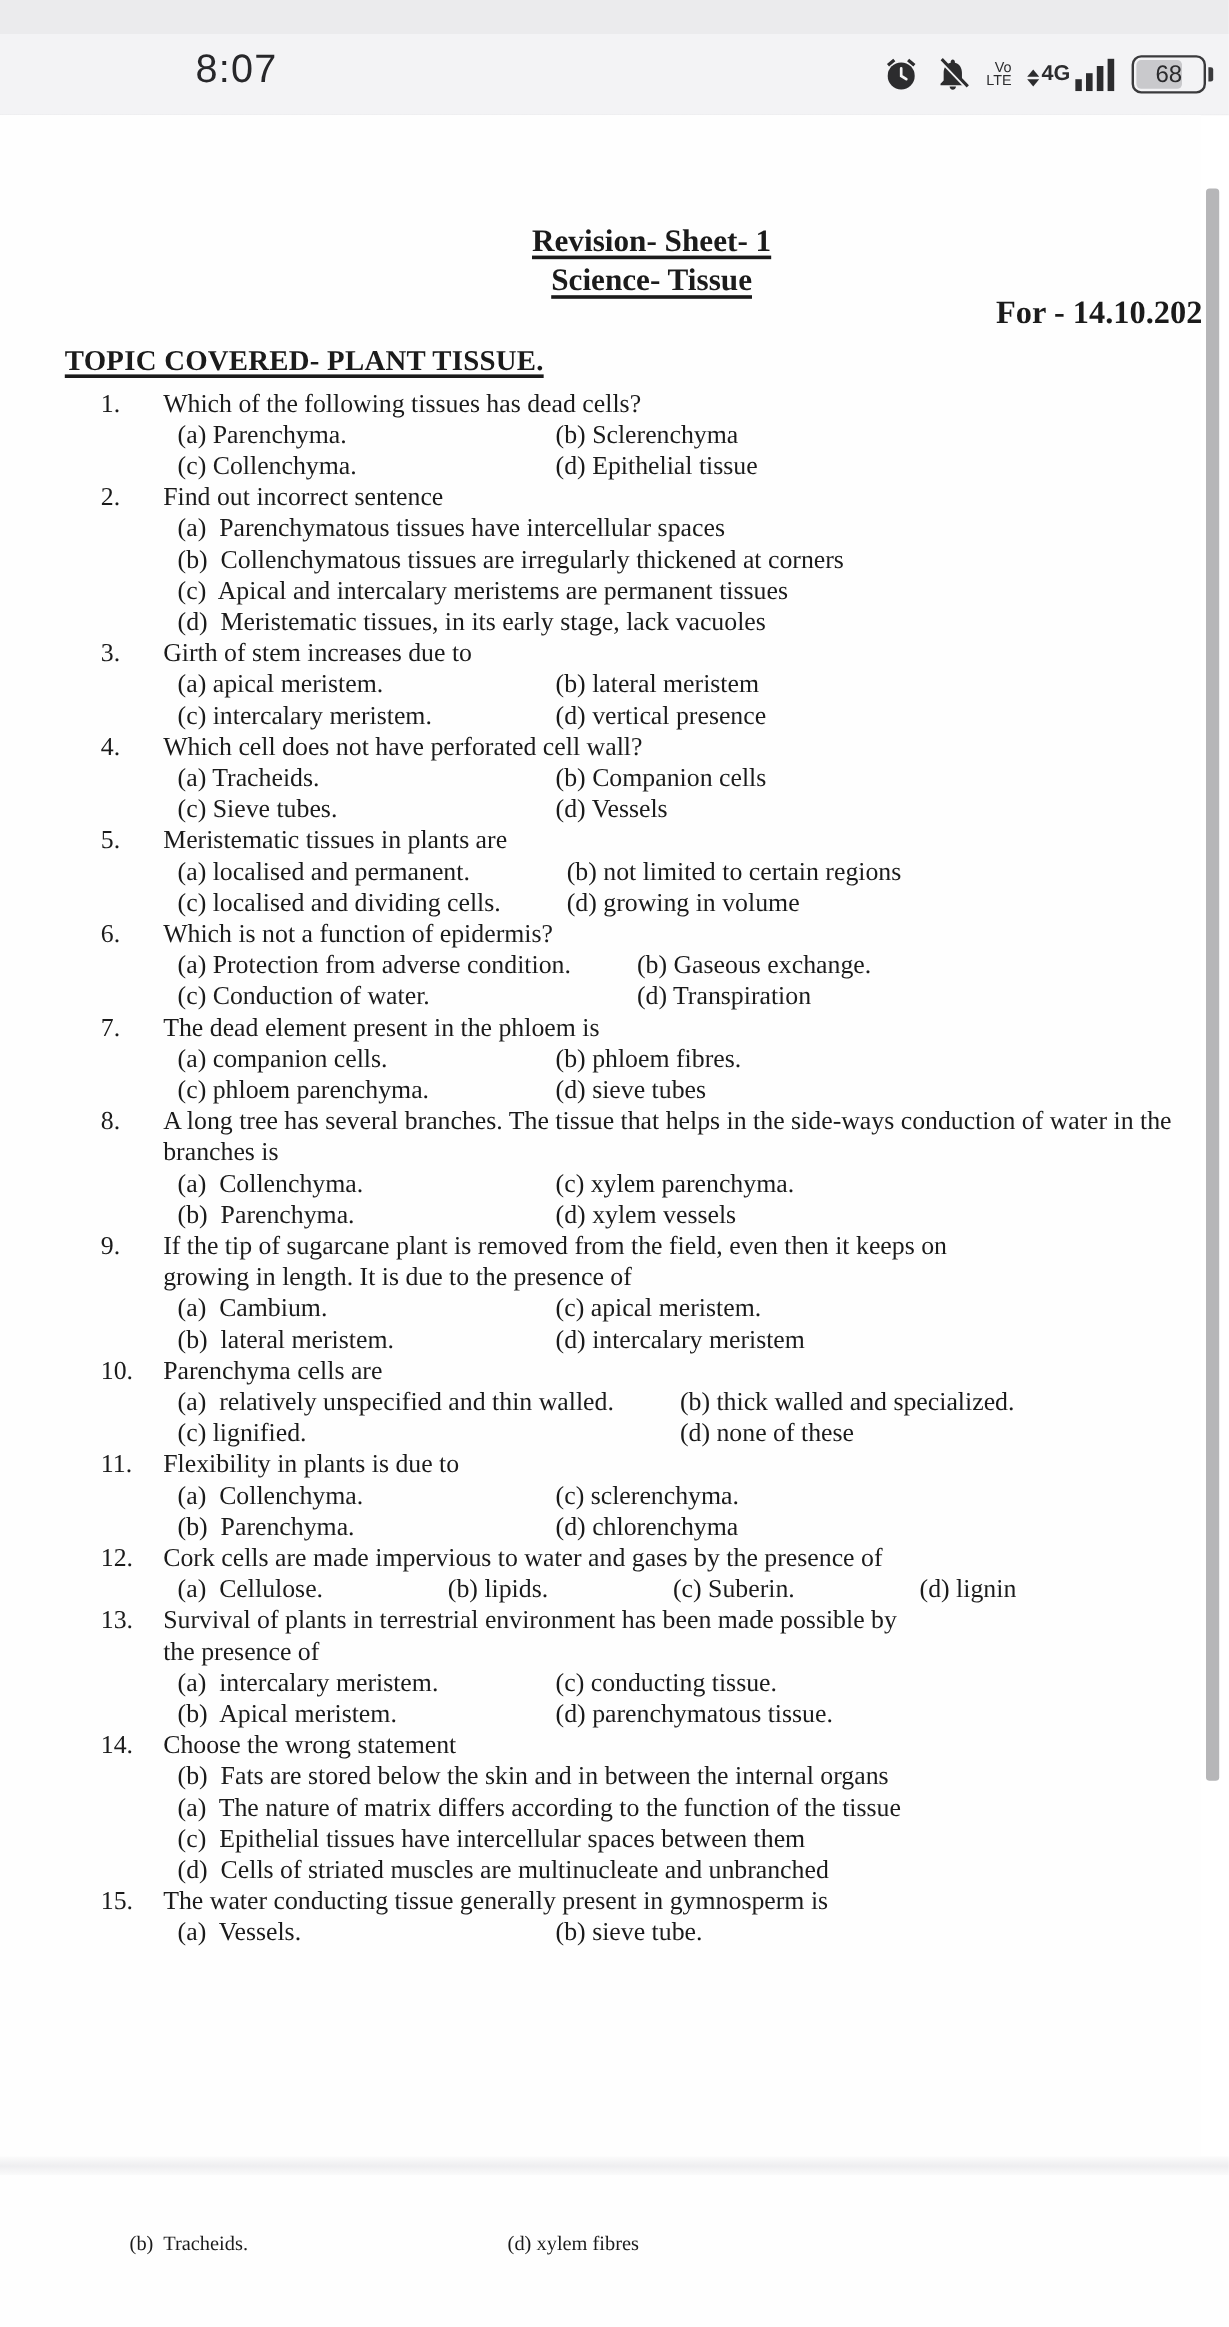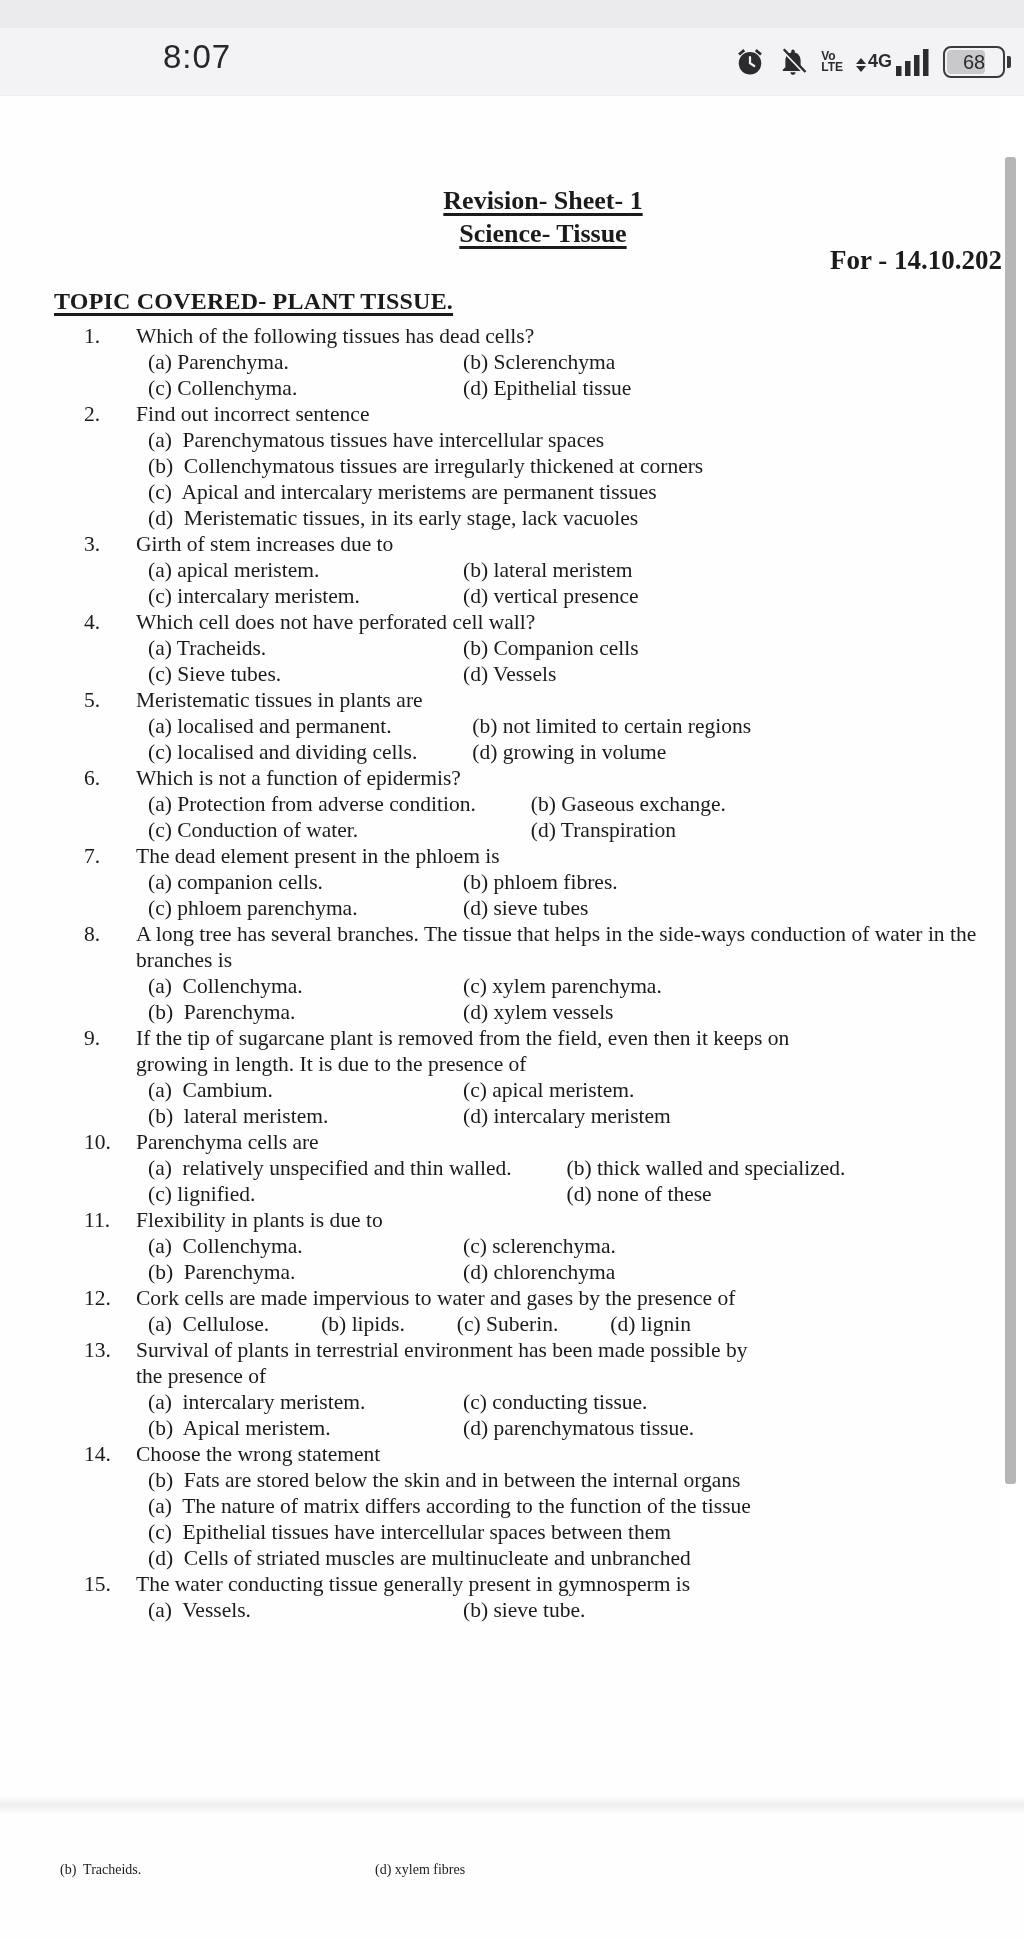--- a/index.html
+++ b/index.html
@@ -10,21 +10,21 @@
   }
   
   .statusbar{
     position:absolute;top:0;left:0;width:1024px;height:96px;
     background:linear-gradient(to bottom,#ebebed 0px,#ebebed 28px,#f3f3f5 28px,#f3f3f5 95px,#e9e9eb 96px);
     font-family:"Liberation Sans","DejaVu Sans",sans-serif;color:#2c2c2e;
   }
   .sb-time{position:absolute;left:163px;top:38px;font-size:33px;letter-spacing:1px;color:#27272a;}
   .sb-icons{position:absolute;right:13px;top:44px;height:36px;display:flex;align-items:center;gap:13px;}
   .sb-svg{display:block;}
-  .volte{font-weight:700;font-size:12px;line-height:11px;text-align:left;letter-spacing:0;}
+  .volte{font-weight:400;font-size:12px;line-height:11px;text-align:right;letter-spacing:0;}
   .net{display:flex;align-items:flex-end;gap:2px;}
   .net-arrows{display:flex;flex-direction:column;align-items:center;margin-bottom:4px;}
   .tri-up{width:0;height:0;border-left:5px solid transparent;border-right:5px solid transparent;border-bottom:6px solid #2c2c2e;margin-bottom:2px;}
   .tri-dn{width:0;height:0;border-left:5px solid transparent;border-right:5px solid transparent;border-top:6px solid #2c2c2e;}
   .net-4g{font-weight:700;font-size:18px;line-height:18px;margin:0 2px 6px 0;}
   .battery{position:relative;width:58px;height:28px;border:2.5px solid #3a3a3c;border-radius:8px;display:flex;align-items:center;justify-content:center;}
   .battery-fill{position:absolute;left:2px;top:2px;bottom:2px;width:66%;background:#c9c9cc;border-radius:4px;}
   .battery-num{position:relative;font-size:20px;color:#2a2a2c;z-index:1;}
   .battery-nub{width:4px;height:12px;background:#3a3a3c;border-radius:0 2px 2px 0;margin-left:2px;}
   
@@ -33,26 +33,26 @@
   .u{text-decoration:underline;text-decoration-thickness:2.5px;text-underline-offset:4px;}
   .for-date{position:absolute;left:830px;top:149px;font-weight:bold;font-size:27px;white-space:pre;}
   .topic{margin-top:38px;margin-left:54px;font-weight:bold;font-size:24px;letter-spacing:.2px;}
   .q-list{margin-top:8px;padding-left:84px;font-size:21.5px;line-height:26px;}
   .q-row{display:flex;}
   .q-num{width:40px;flex:none;}
   .q-line{white-space:pre;margin-left:12px;}
   .opts{display:grid;column-gap:55px;margin-left:24px;justify-content:start;}
   .opts.c1{grid-template-columns:max-content;}
   .opts.c2{grid-template-columns:minmax(260px,max-content) max-content;}
-  .opts.c4{grid-template-columns:repeat(4,max-content);column-gap:52px;}
+  .opts.c4{grid-template-columns:repeat(4,max-content);column-gap:104px;}
   .opt{white-space:pre;}
   .page-gap{position:absolute;top:1797px;left:0;width:1024px;height:16px;
     background:linear-gradient(to bottom,#fbfbfb,#eeeef0 50%,#fbfbfb);}
   .page2{position:absolute;top:1813px;left:0;width:1024px;height:126px;background:#fefefe;overflow:hidden;}
-  .page2-opts{margin:44px 0 0 60px;font-size:14px;line-height:26px;}
+  .page2-opts{margin:44px 0 0 108px;font-size:17px;line-height:26px;}
   .scrollbar{position:absolute;left:1005px;top:157px;width:11px;height:1327px;background:#b6b6b8;border-radius:3px;}
 </style>
 </head>
 <body>
 
 <div class="statusbar">
   <div class="sb-time">8:07</div>
   <div class="sb-icons">
     <span>
       <svg class="sb-svg" width="30" height="30" viewBox="0 0 24 24">

